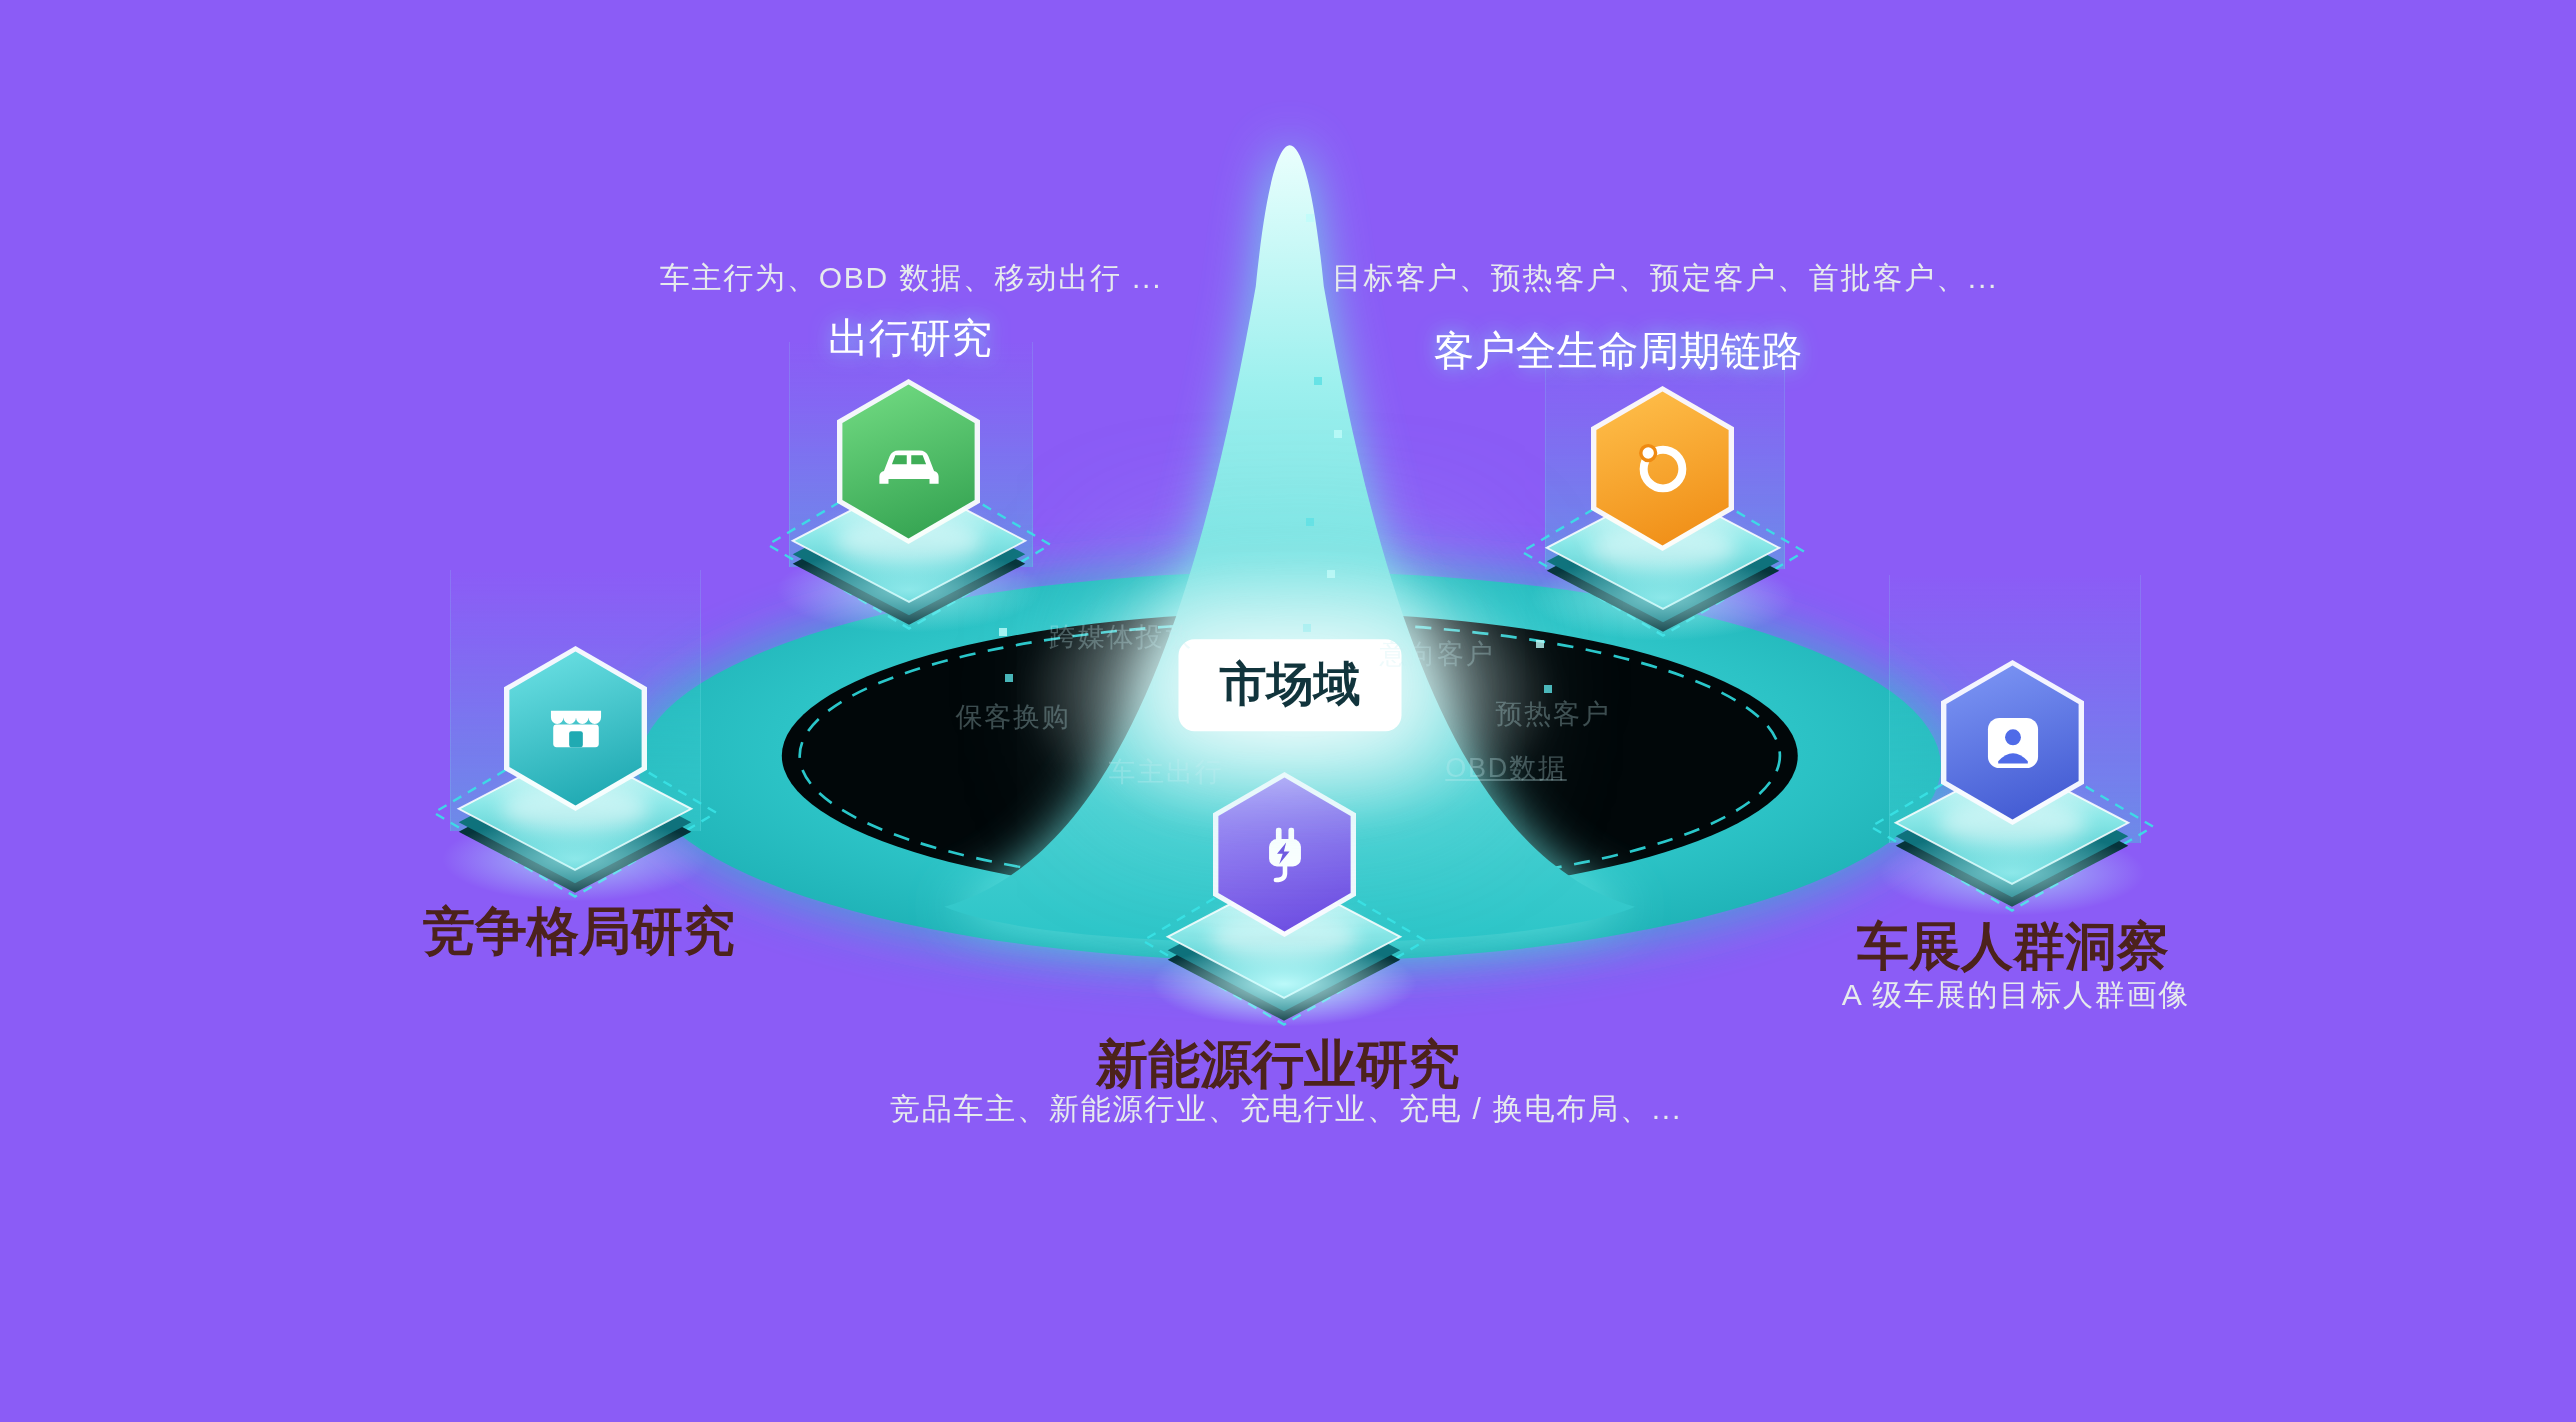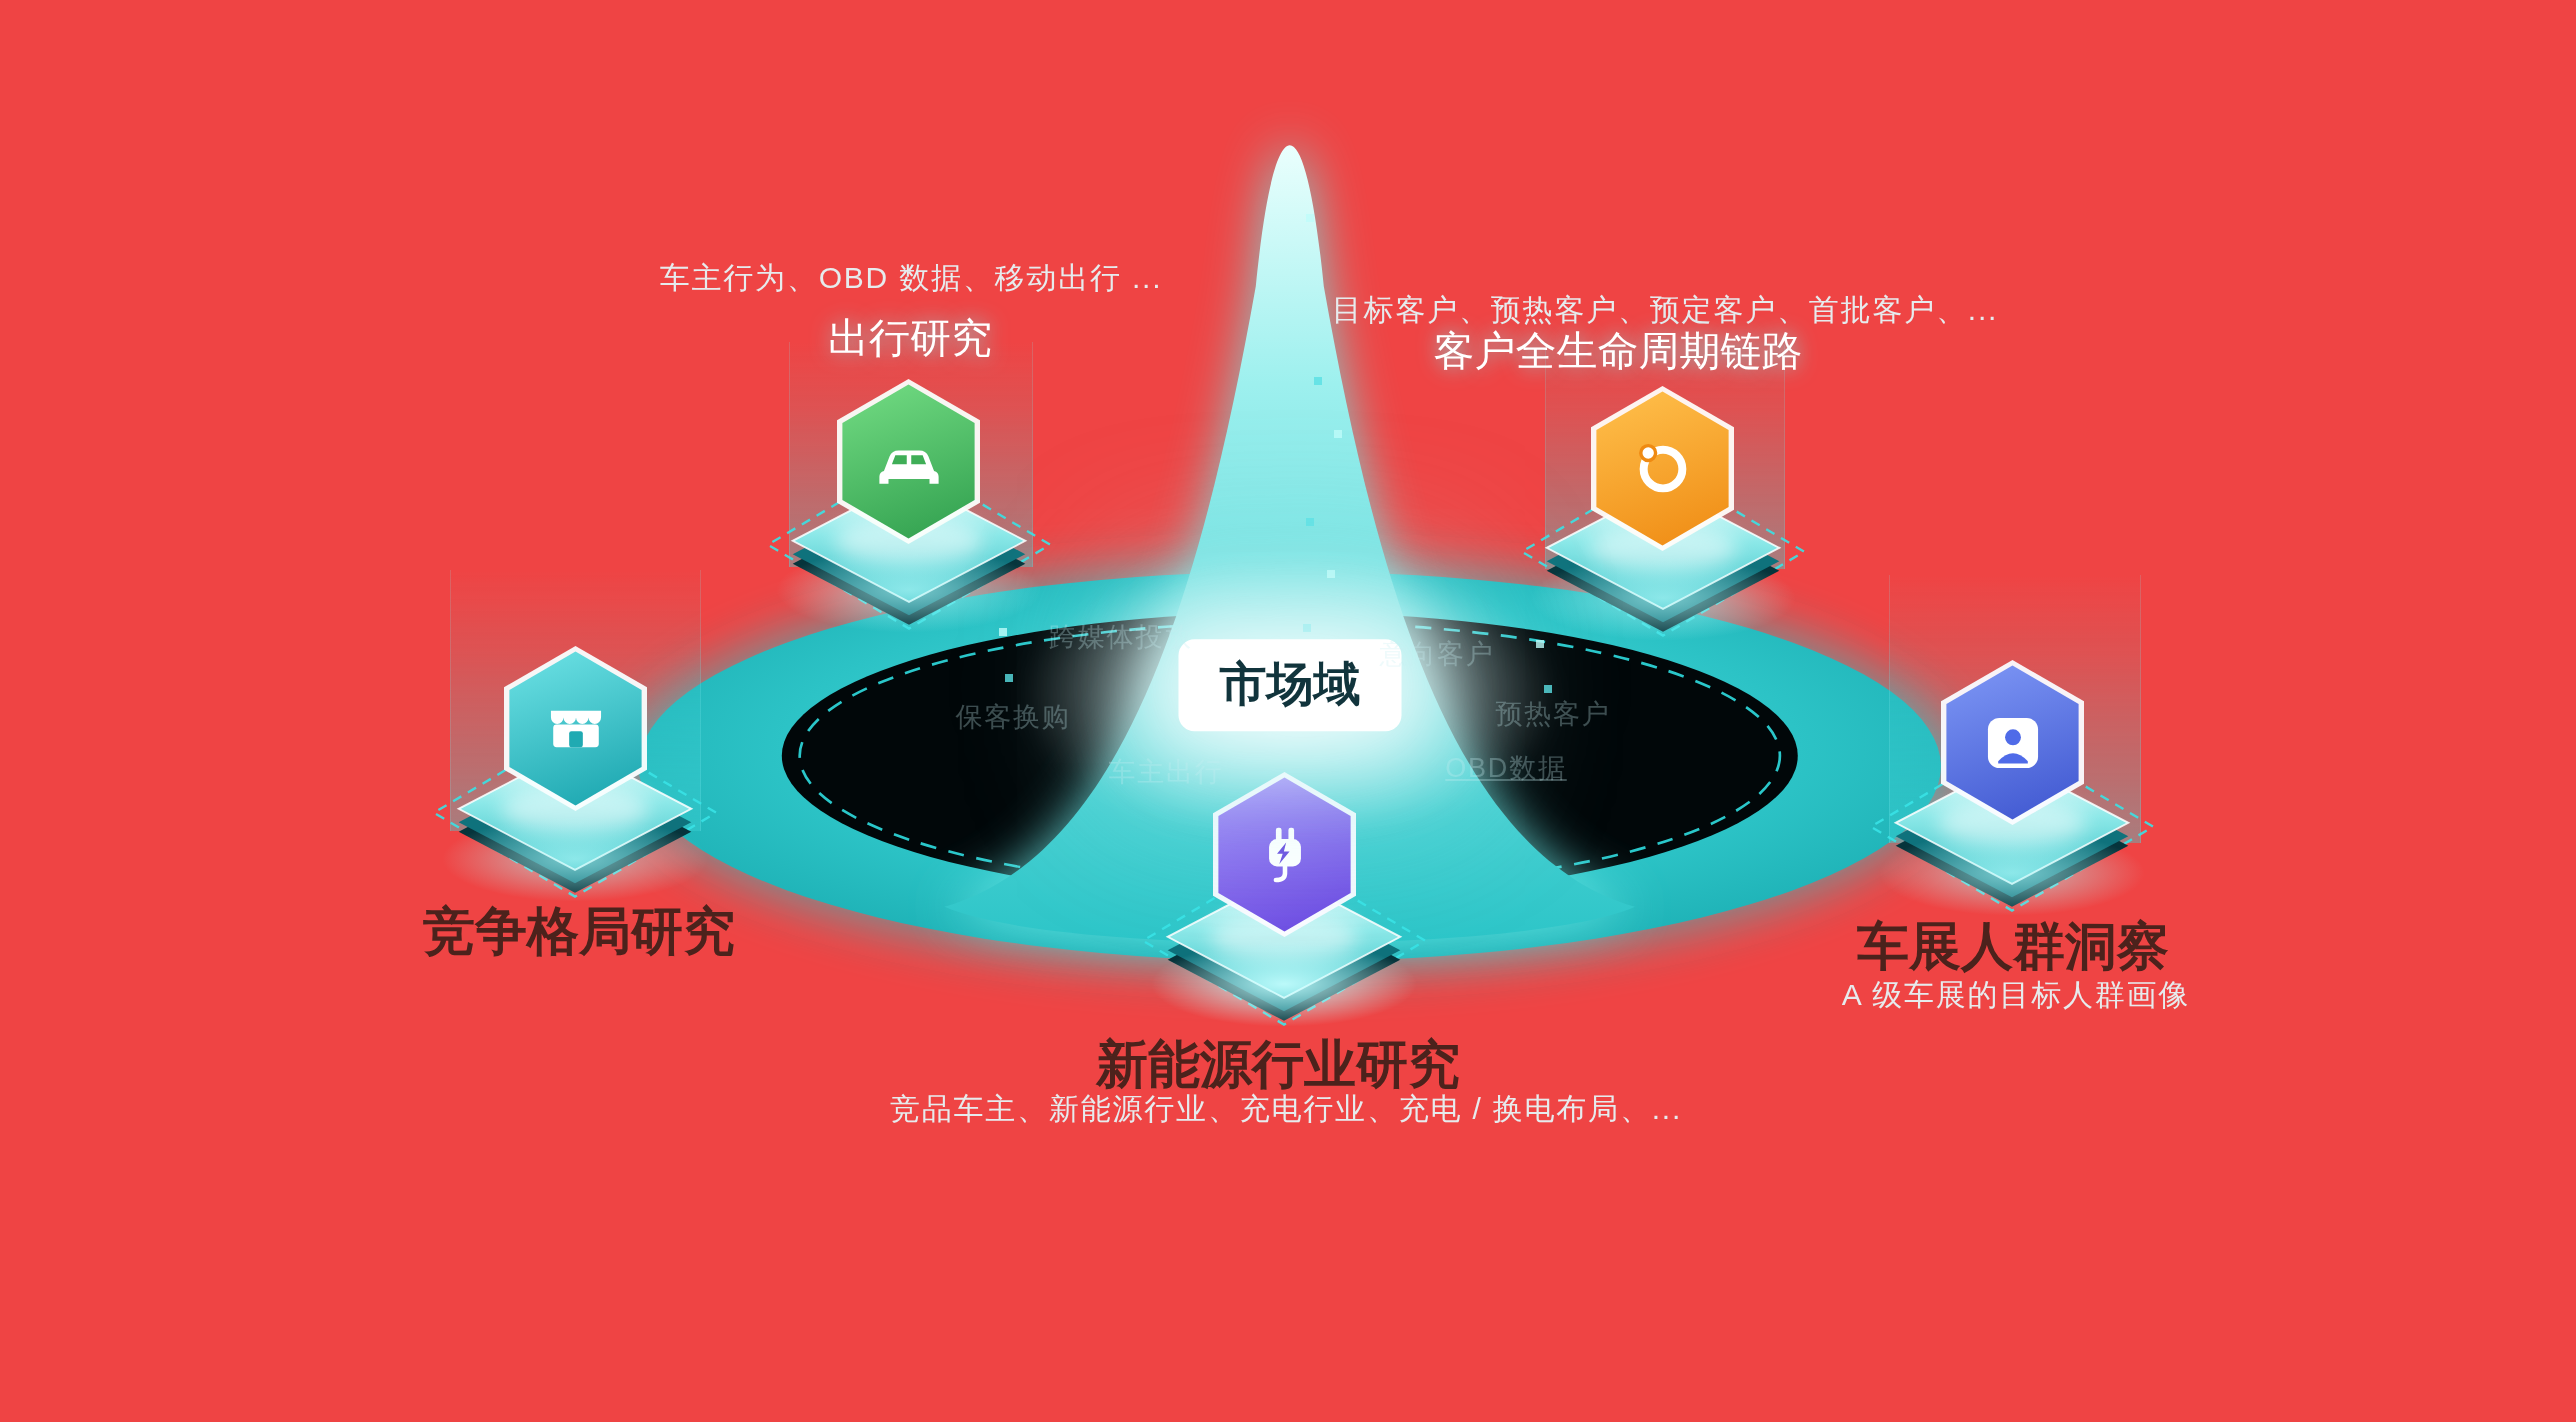--- a/index.html
+++ b/index.html
@@ -1,16 +1,16 @@
 <!DOCTYPE html>
 <html style="font-size:14.3px"><head>
 <meta charset="utf-8">
 <style>
   html,body{margin:0;padding:0;background:#000;}
-  #stage{position:relative;width:2576px;height:1422px;background:#ef4444;overflow:hidden;
+  #stage{position:relative;width:2576px;height:1422px;background:#8b5cf6;overflow:hidden;
          font-family:"Liberation Sans",sans-serif;}
 
   
   .scene{position:absolute;left:0;top:0;}
 
   
   .beam{position:absolute;
         background:linear-gradient(to top, rgba(63,210,213,.40), rgba(63,210,213,.10) 70%, rgba(63,210,213,0));
         border-left:1.8px solid rgba(140,235,238,.18);
         border-right:1.8px solid rgba(140,235,238,.18);}
@@ -49,21 +49,21 @@
   .h1{--grad:linear-gradient(160deg,#74dd84,#2f9e4d);--glow:rgba(90,220,120,.55);left:837px;top:379px;}
   .h2{--grad:linear-gradient(160deg,#ffc14d,#ef8a12);--glow:rgba(255,175,60,.55);left:1591px;top:386px;}
   .h3{--grad:linear-gradient(160deg,#6fe3e6,#17a3ad);--glow:rgba(80,220,225,.6);left:504px;top:646px;}
   .h4{--grad:linear-gradient(160deg,#a289f8,#6847e0);--glow:rgba(150,120,250,.6);left:1213px;top:772px;}
   .h5{--grad:linear-gradient(160deg,#7f98f6,#3d55cf);--glow:rgba(110,140,250,.6);left:1941px;top:660px;}
 
   
   .caption{position:absolute;transform:translateX(-50%);white-space:nowrap;
            font-size:30px;color:#e6ebed;letter-spacing:1.8px;}
   .cap1{left:911px;top:258px;}
-  .cap2{left:1665px;top:258px;margin-top:32px;}
+  .cap2{left:1665px;top:258px;}
   .cap3{left:579px;top:964px;}
   .cap4{left:1286px;top:1089px;}
   .cap5{left:2016px;top:975px;}
 
   .node-label{position:absolute;transform:translateX(-50%);white-space:nowrap;
               font-size:41px;font-weight:400;color:#ffffff;
               text-shadow:0 0 19.7px rgba(120,235,240,.9);}
   .lab1{left:910px;top:311px;}
   .lab2{left:1618px;top:324px;}
 

